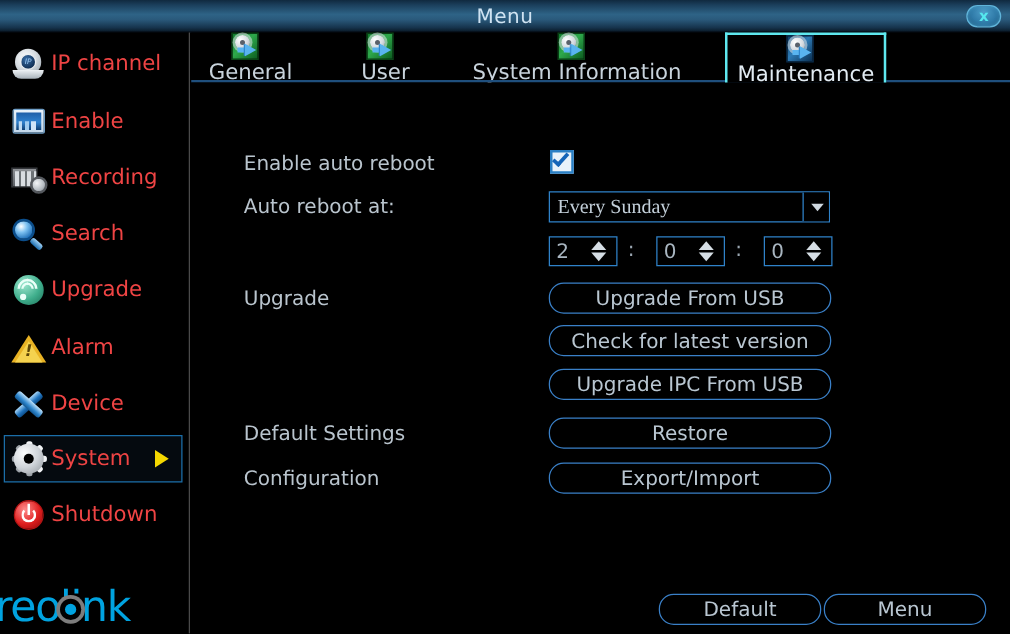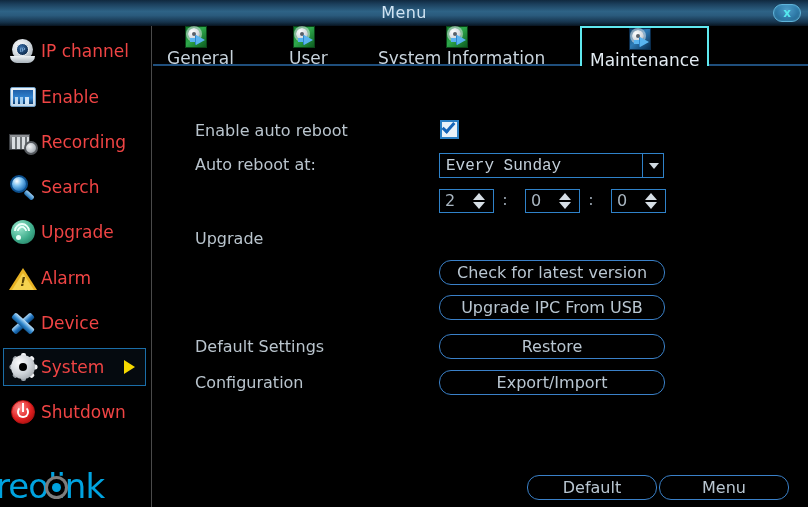--- a/index.html
+++ b/index.html
@@ -344,21 +344,21 @@
   #dd-reboot-at {
     position:absolute; left: 286px; top: 87px;
     width: 225px; height: 25px;
     border: 1px solid #2f82c9;
     background: #000;
     cursor: pointer;
   }
   #dd-reboot-at .val {
     position:absolute; left: 6px; top: 0; height: 25px; line-height: 24px;
     color: #c3cfd9; font-size: 16px;
-    font-family: Liberation Mono, monospace;
+    font-family: Liberation Serif, serif;
   }
   #dd-reboot-at .btn {
     position:absolute; right: 0; top: 0; width: 21px; height: 23px;
     border-left: 1px solid #2f82c9;
     background: #000;
   }
   #dd-reboot-at .btn::after{
     content:""; position:absolute; left:6px; top:9px;
     width:0; height:0;
     border-left:5px solid transparent; border-right:5px solid transparent;
@@ -585,20 +585,21 @@
     <span class="colon" style="left:433px;">:</span>
 
     <div class="spin" style="left:458px;">
       <span class="v">0</span>
       <i class="up"></i>
       <i class="dn"></i>
     </div>
 
     <span class="field-label" style="left:42px; top:163px;">Upgrade</span>
 
+    <div class="abtn" style="top:160px;">Upgrade From USB</div>
 
     <div class="abtn" style="top:194px;">Check for latest version</div>
 
     <div class="abtn" style="top:229px;">Upgrade IPC From USB</div>
 
     <span class="field-label" style="left:42px; top:271px;">Default Settings</span>
 
     <div class="abtn" style="top:268px;">Restore</div>
 
     <span class="field-label" style="left:42px; top:307px;">Configuration</span>

